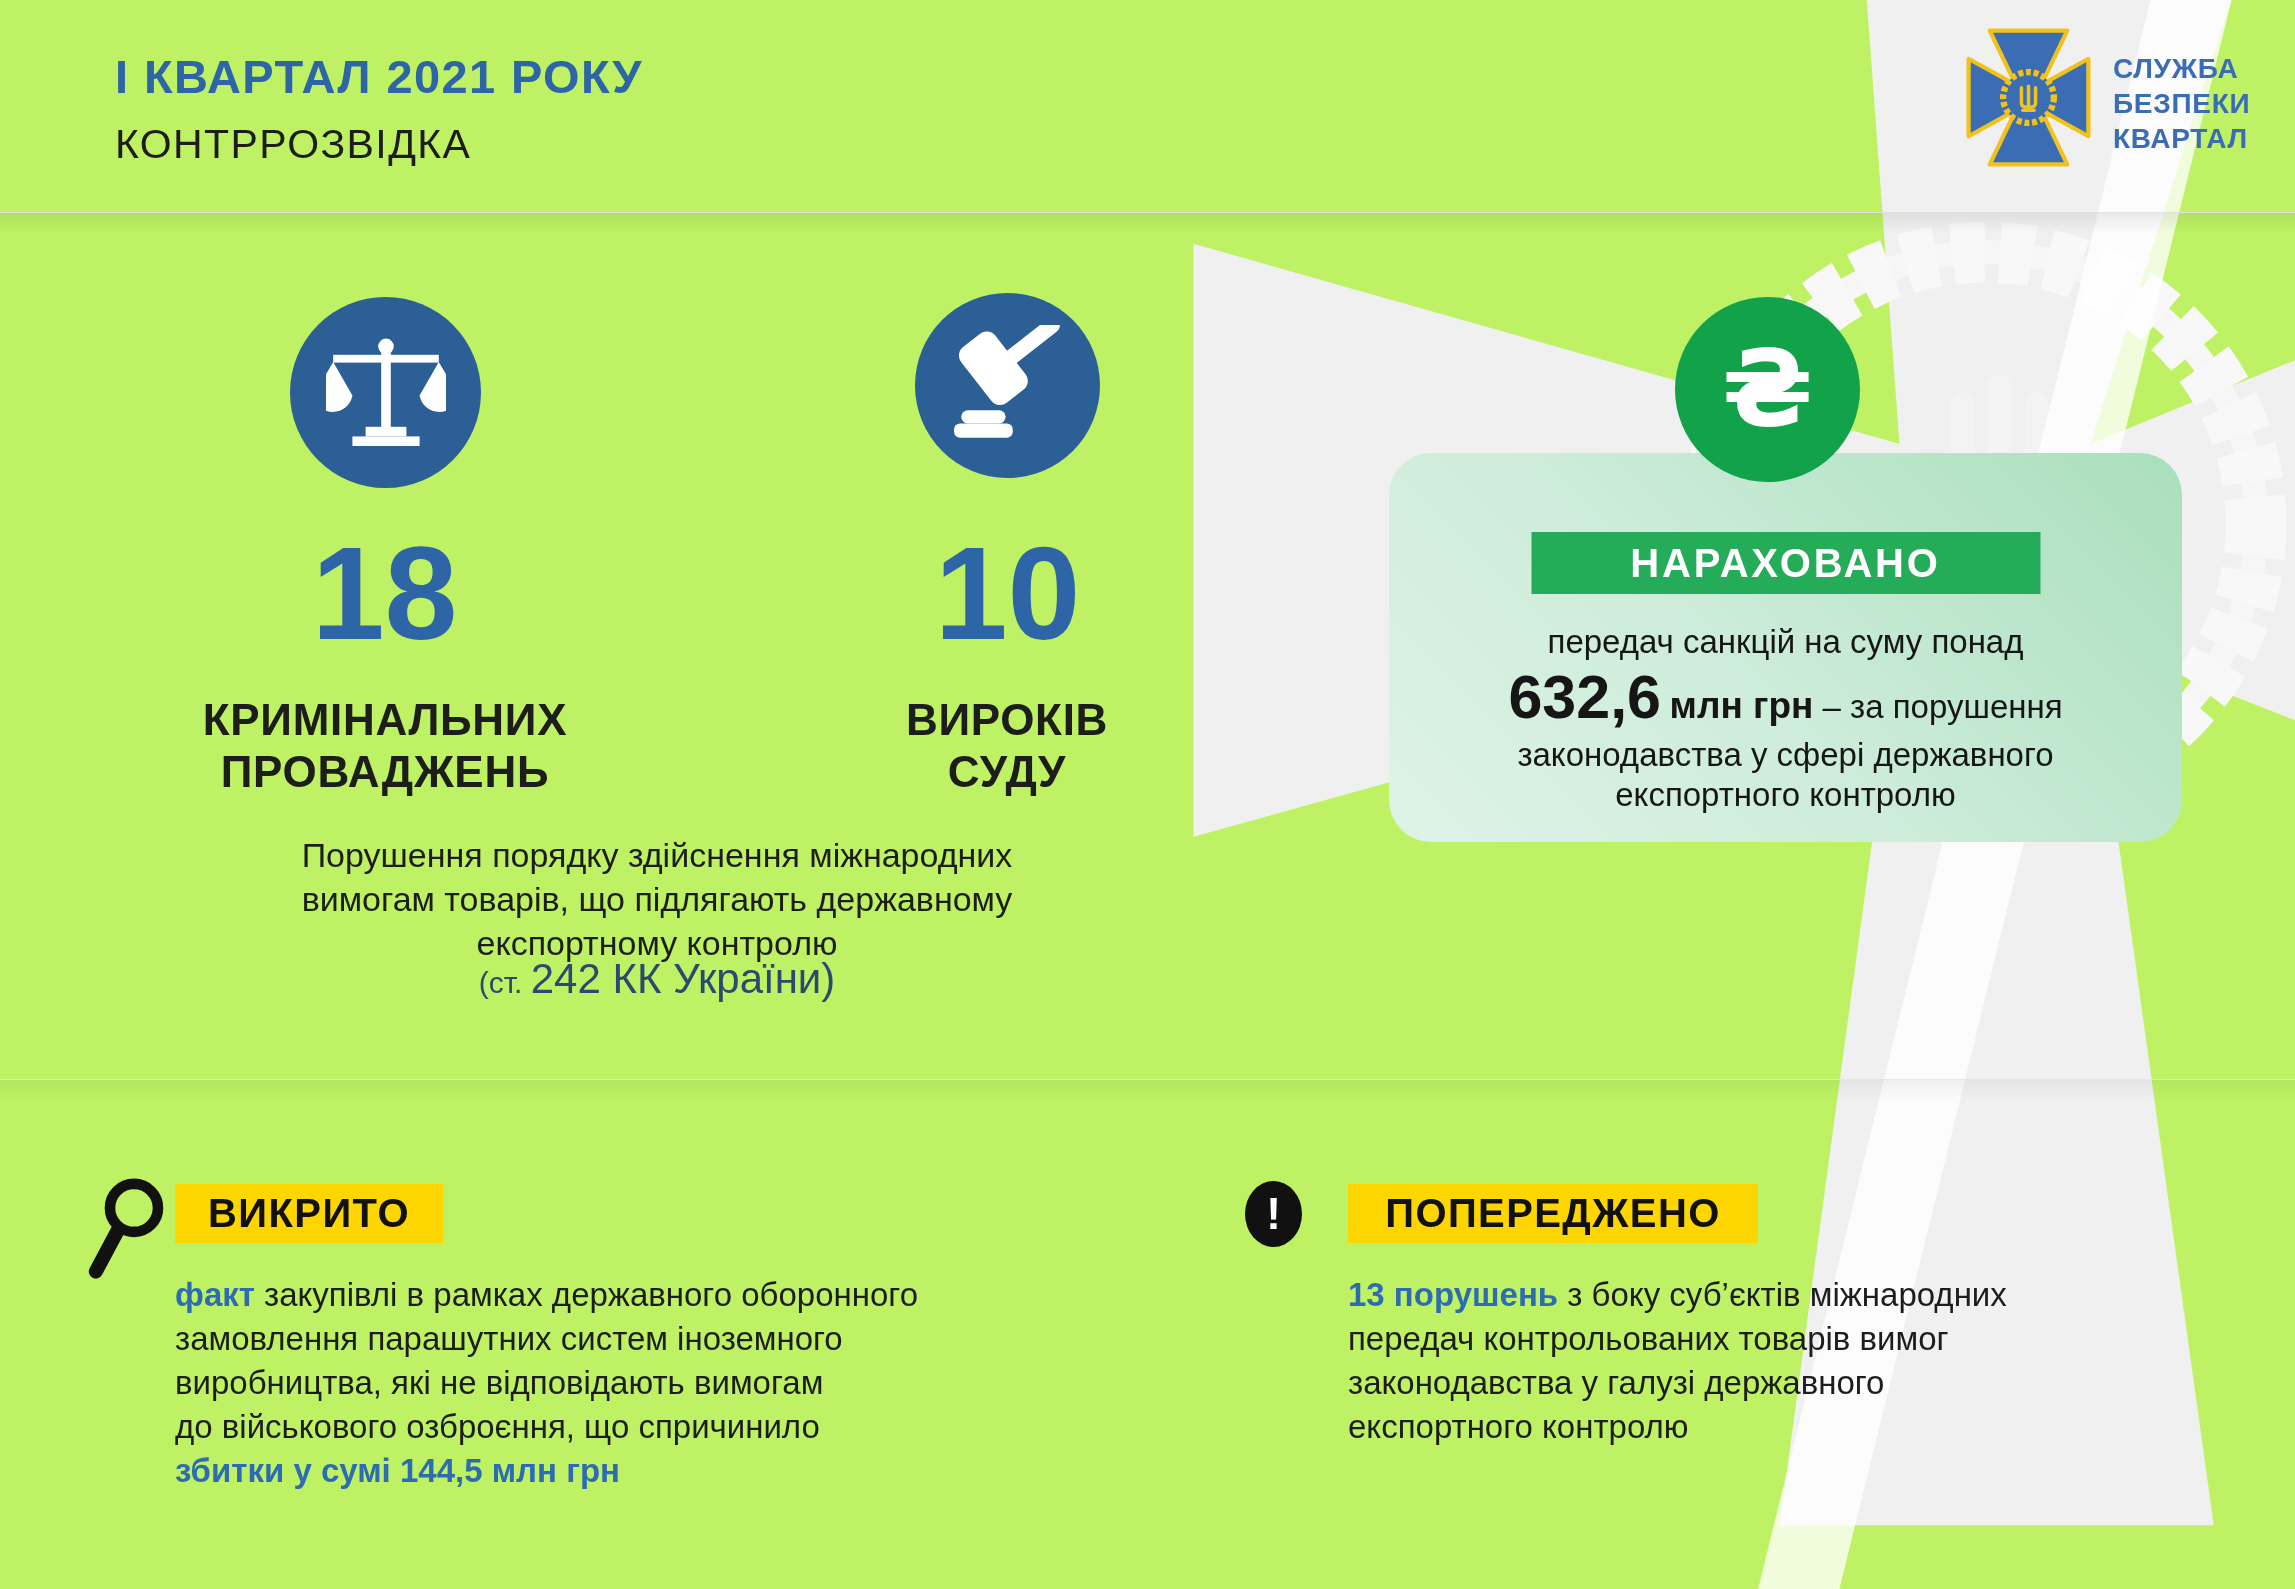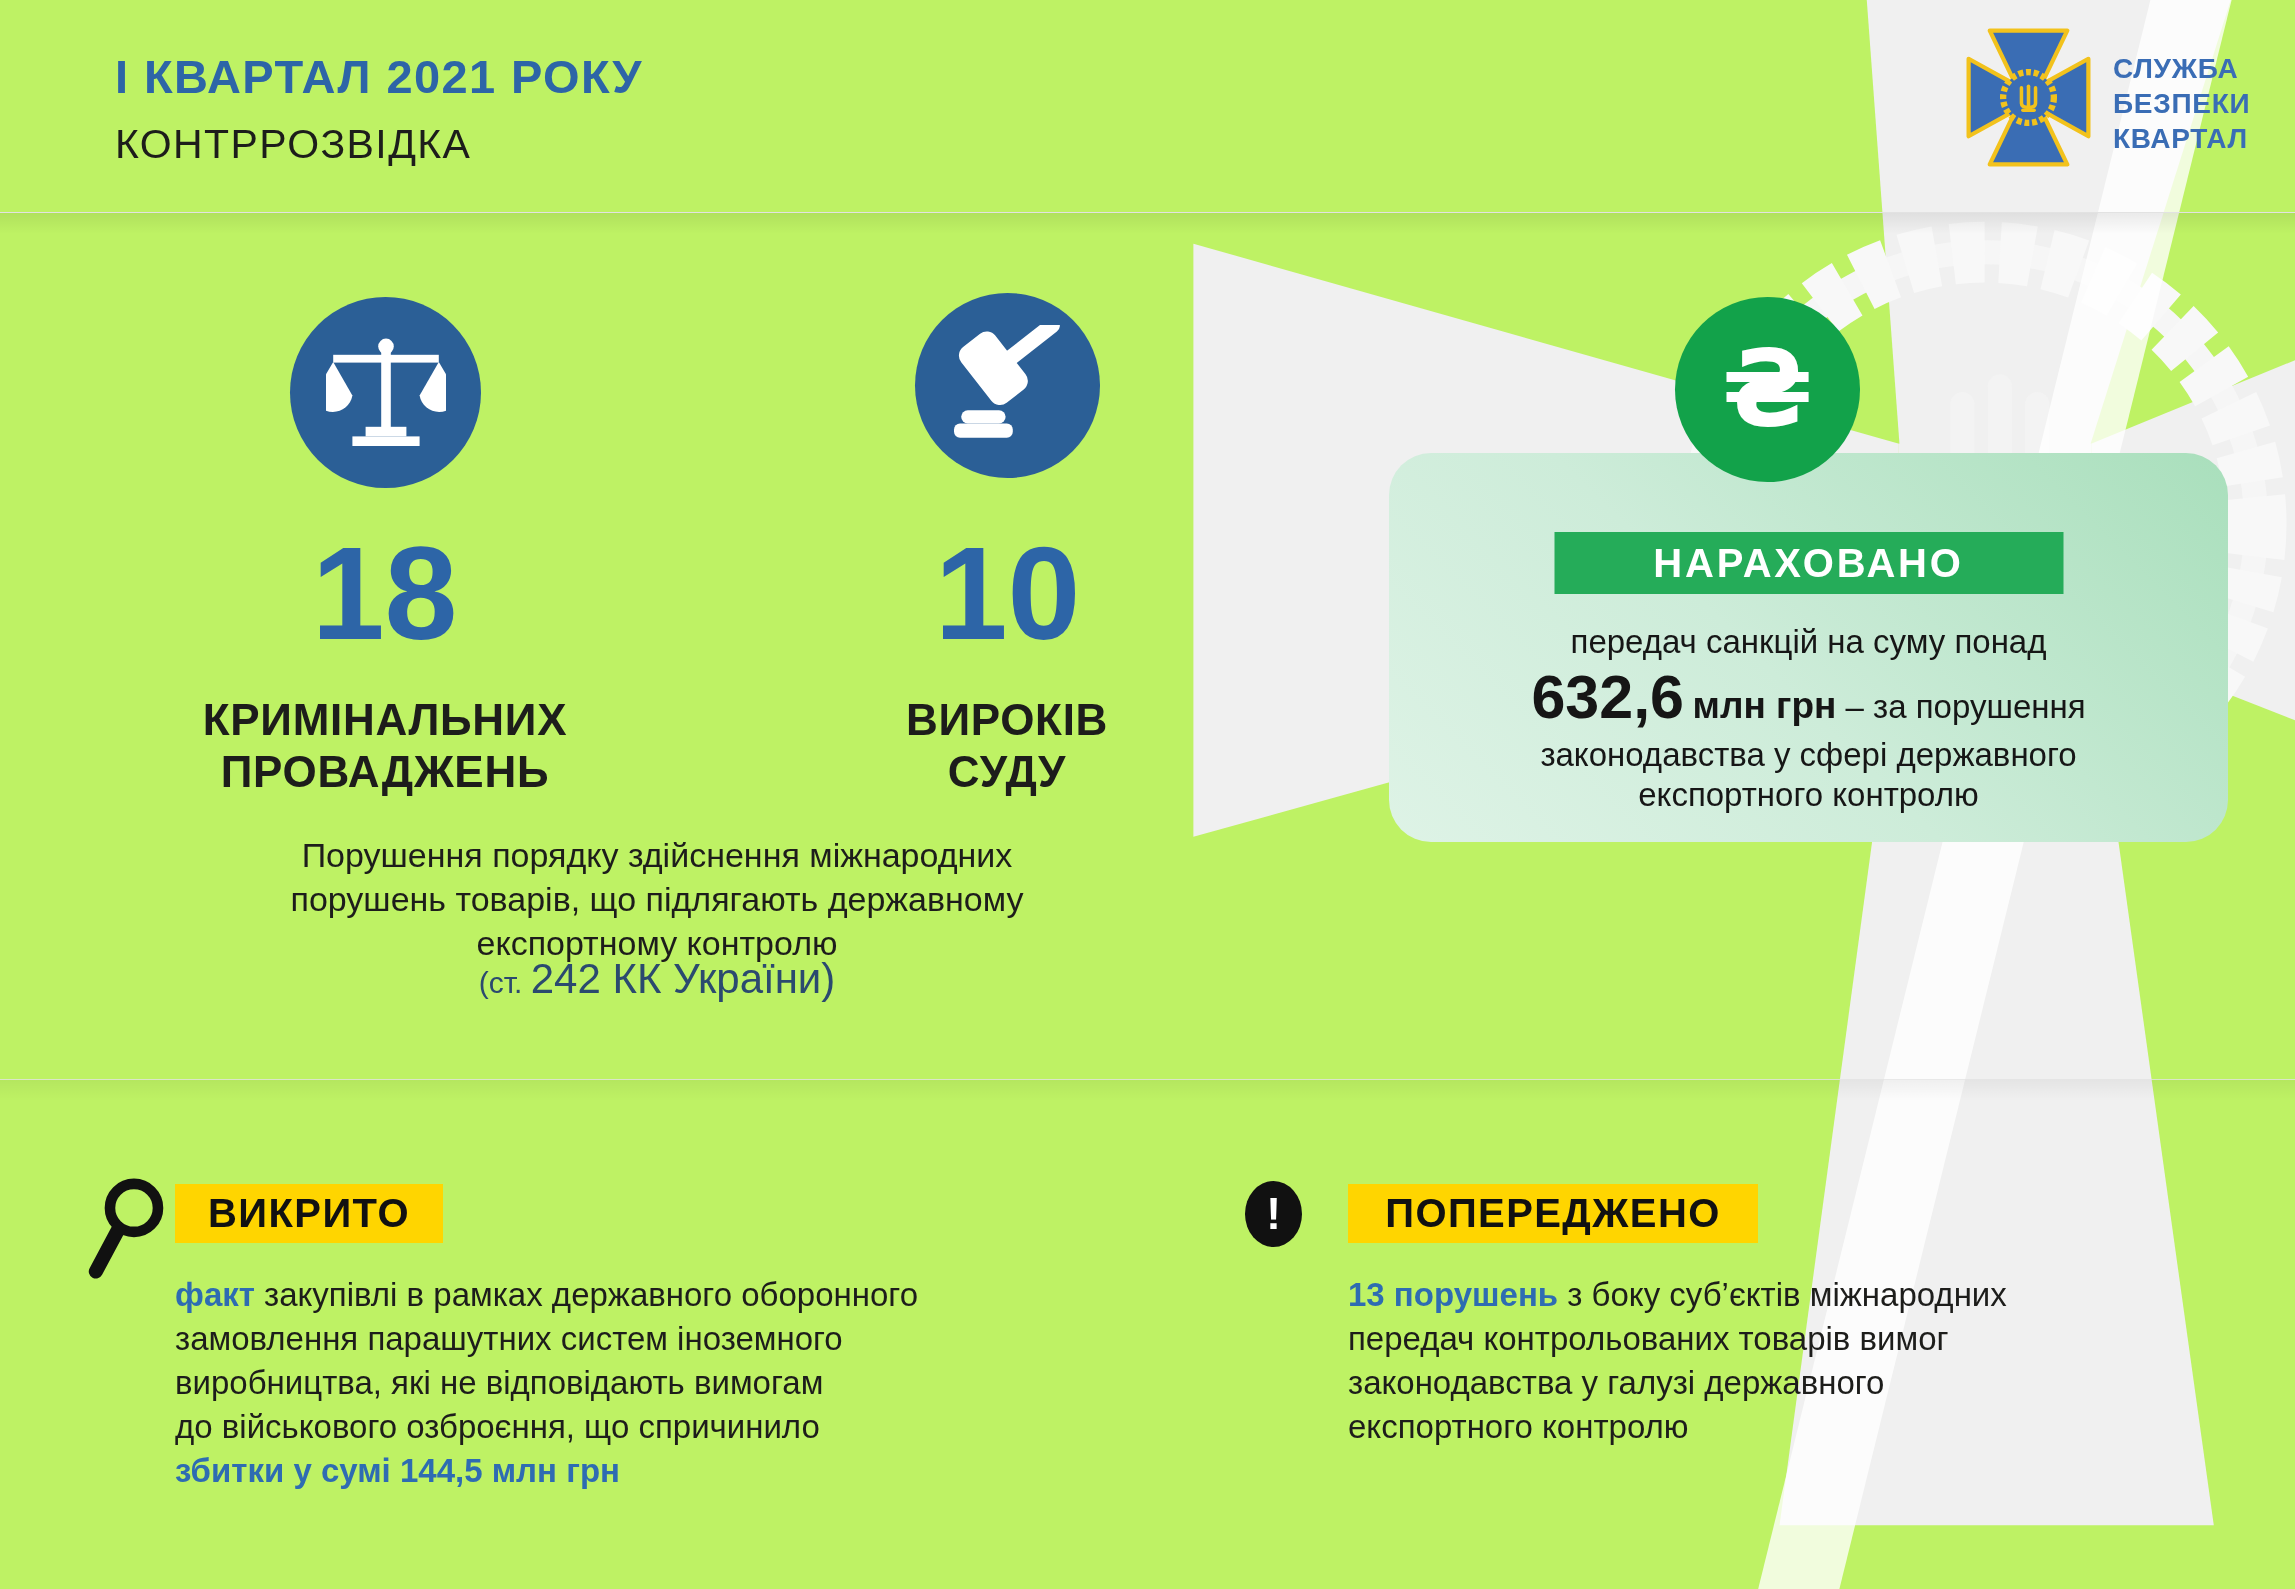--- a/index.html
+++ b/index.html
@@ -25,21 +25,21 @@
   
   .descr{left:198px;top:833px;width:918px;text-align:center;font-size:34px;line-height:44px;color:#1d1d1b;z-index:3;}
   .law-line{left:198px;top:955px;width:918px;text-align:center;color:#2b4a6f;z-index:3;}
   .law-prefix{font-size:30px;}
   .law-main{font-size:42px;}
   
   .green-circle{left:1675px;top:297px;width:185px;height:185px;border-radius:50%;background:#12a24a;
     display:flex;align-items:center;justify-content:center;z-index:4;}
   .hryvnia{font-family:"DejaVu Sans",sans-serif;font-size:106px;font-weight:700;color:#fff;line-height:1;}
   .green-panel{left:1389px;top:453px;width:793px;height:389px;border-radius:42px;
-    background:linear-gradient(225deg,#a9dfbc 0%,#cdecd9 55%,#def3e6 100%);z-index:3;padding-left:46px;}
+    background:linear-gradient(225deg,#a9dfbc 0%,#cdecd9 55%,#def3e6 100%);z-index:3;}
   .green-badge{position:absolute;left:50%;transform:translateX(-50%);top:79px;width:509px;height:62px;
     background:#25ac59;color:#fff;font-size:40px;font-weight:700;letter-spacing:2.8px;
     display:flex;align-items:center;justify-content:center;}
   .panel-line{position:absolute;left:0;width:100%;text-align:center;font-size:33px;color:#161616;}
   .amount-row{position:absolute;left:0;top:209px;width:100%;display:flex;justify-content:center;align-items:baseline;color:#161616;}
   .amount{font-size:61px;font-weight:800;}
   .amount-unit{font-size:37px;font-weight:800;margin-left:8.5px;}
   .amount-rest{font-size:33px;font-weight:400;}
   
   .yellow-badge{position:absolute;top:1184px;height:59px;background:#ffd500;color:#111;
@@ -138,21 +138,21 @@
     </span>
   </div>
   <div class="abs stat-number" style="left:831px;top:528px;width:353px">10</div>
   <div class="abs stat-label" style="left:795px;top:694px;width:424px">
     <div>ВИРОКІВ</div>
     <div>СУДУ</div>
   </div>
 
   <div class="abs descr">
     <div>Порушення порядку здійснення міжнародних</div>
-    <div>порушень товарів, що підлягають державному</div>
+    <div>вимогам товарів, що підлягають державному</div>
     <div>експортному контролю</div>
   </div>
   <div class="abs law-line">
     <span class="law-prefix">(ст. </span><span class="law-main">242 КК України)</span>
   </div>
 
   <div class="abs green-circle">
     <span class="hryvnia">₴</span>
   </div>
   <div class="abs green-panel">

